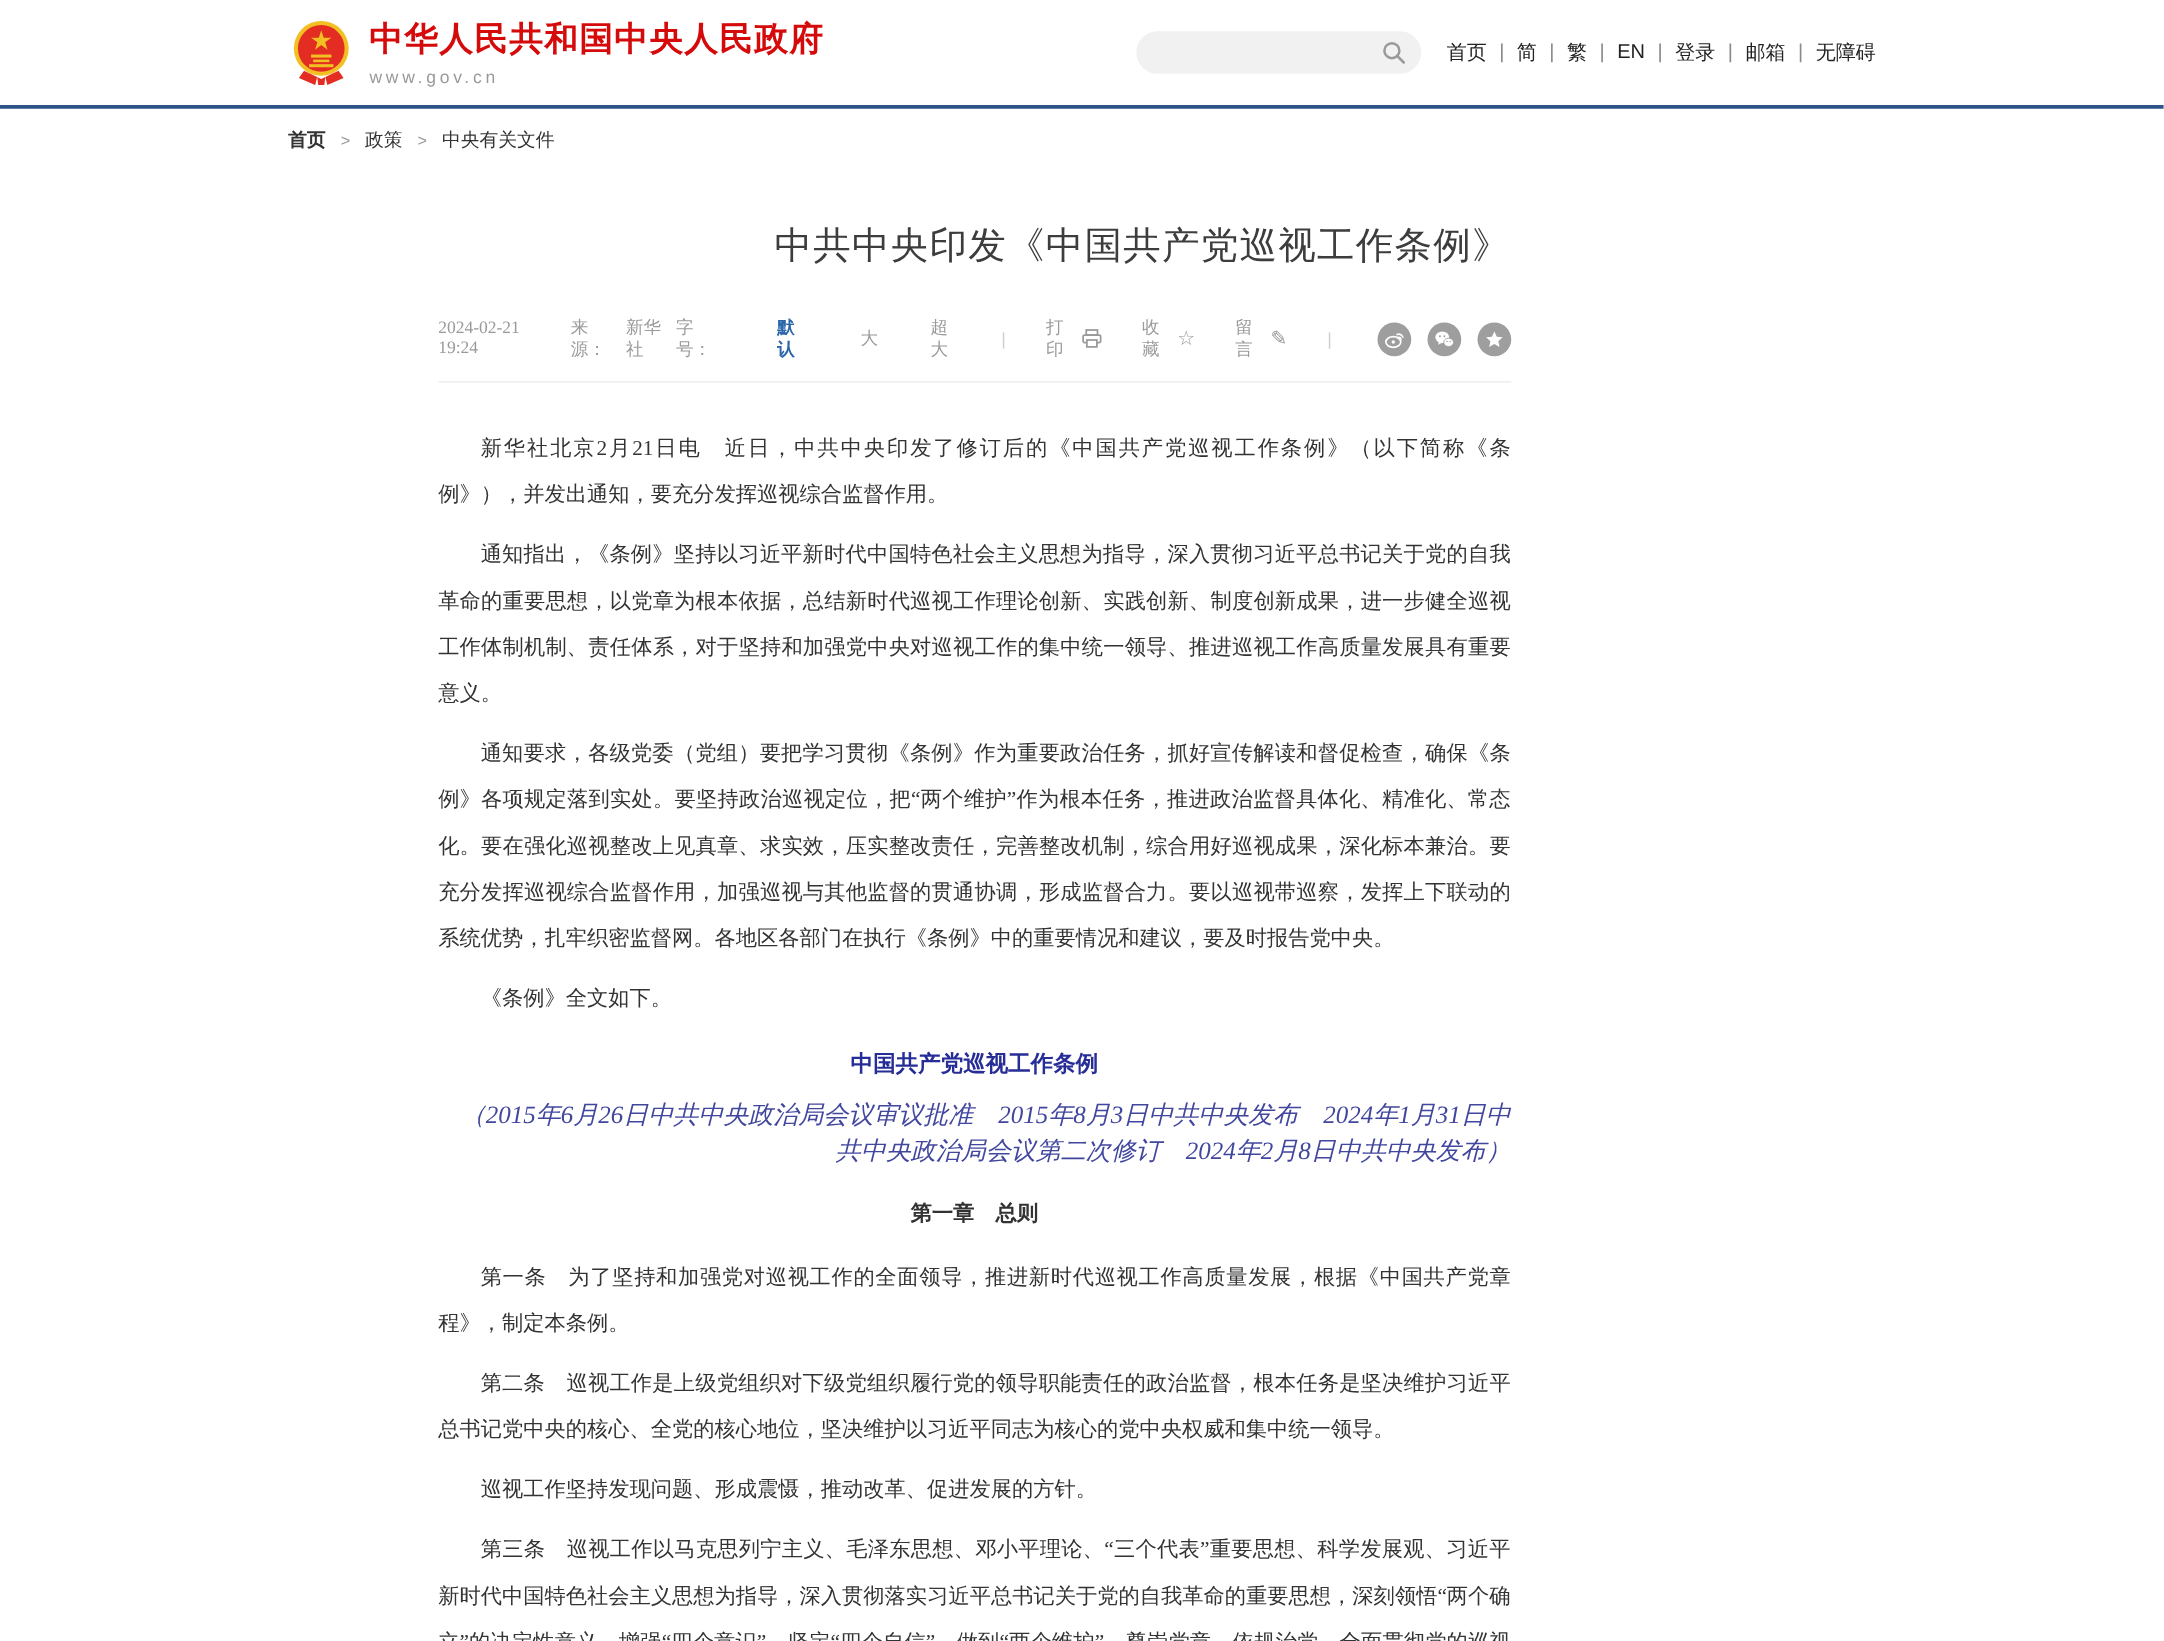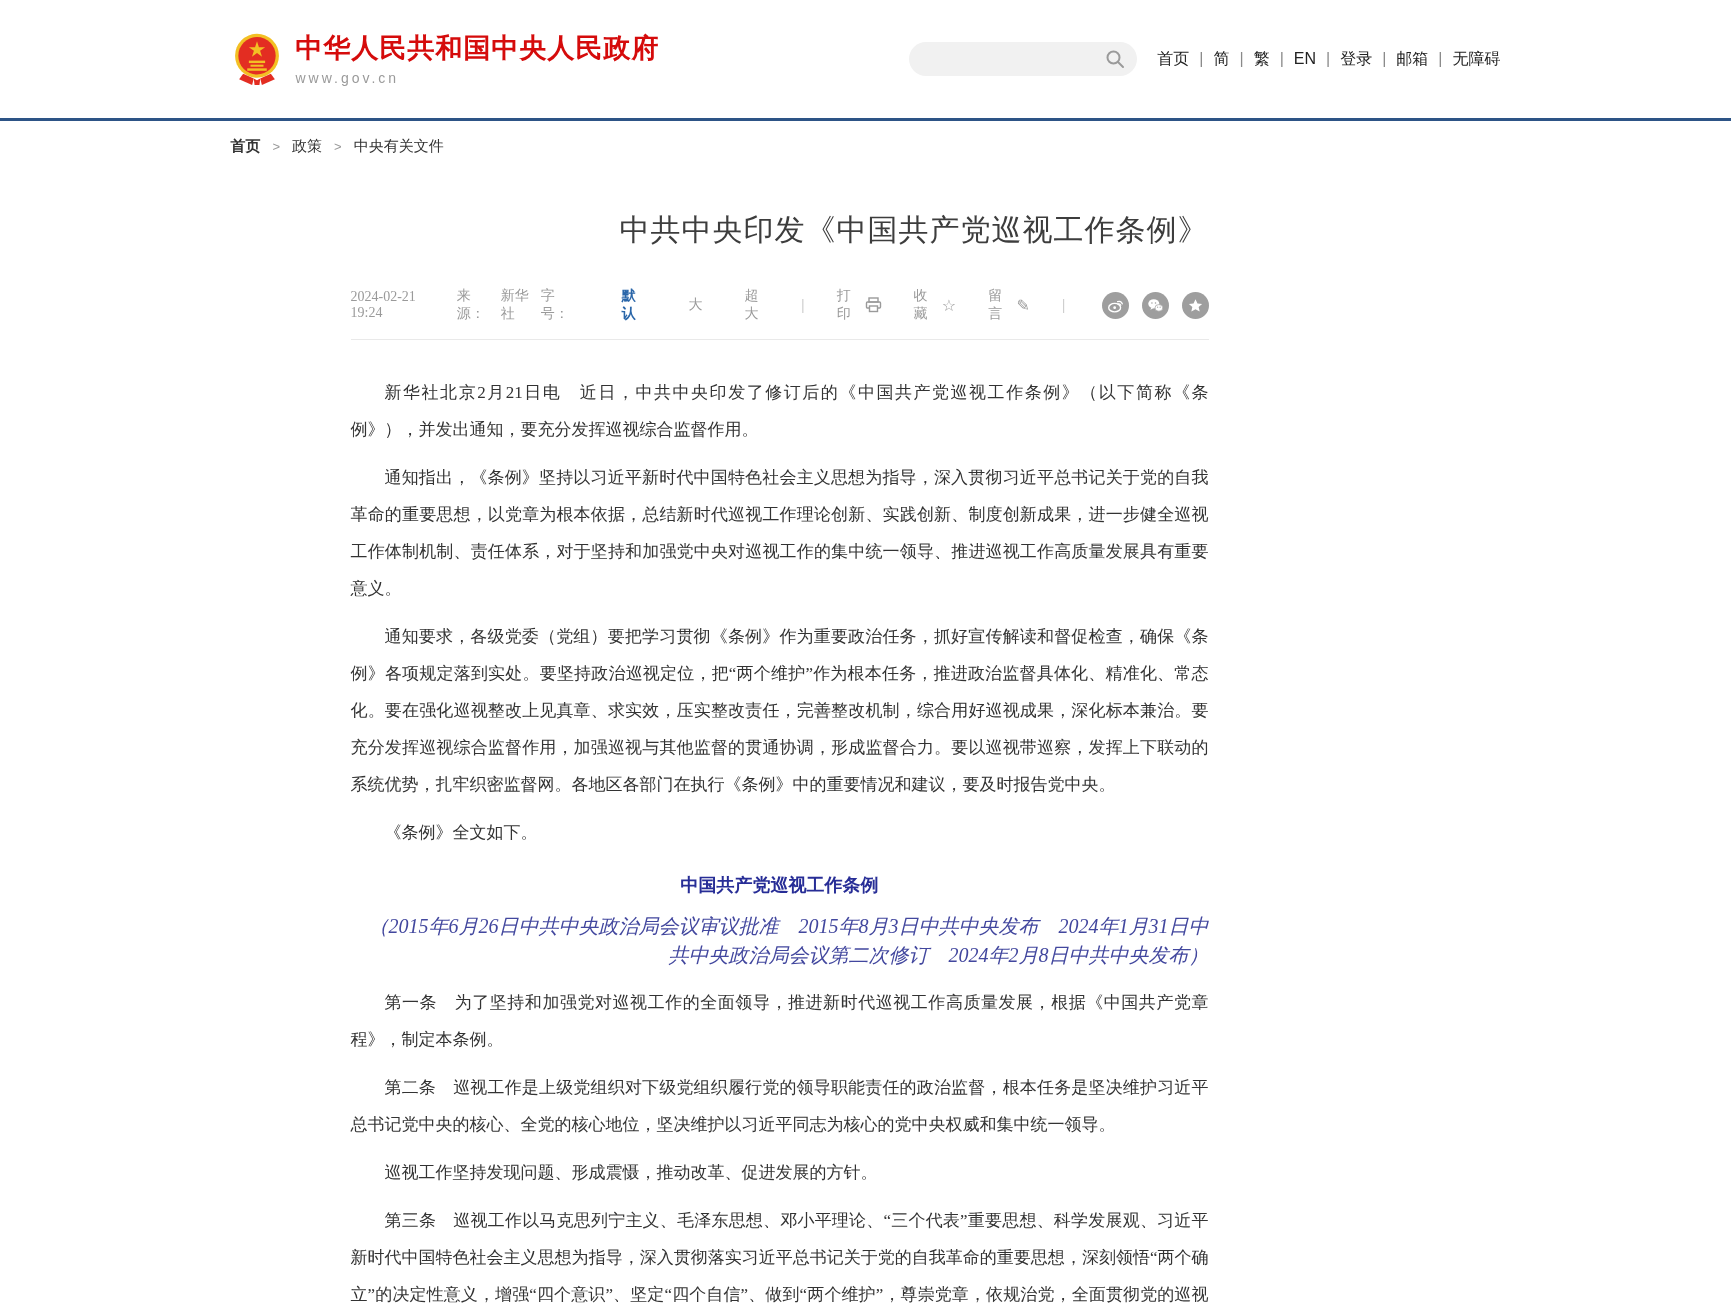--- a/index.html
+++ b/index.html
@@ -7,21 +7,21 @@
   body {
     width: 1731px; height: 1313px; overflow: hidden;
     font-family: "Liberation Sans", sans-serif;
     color:#333;
   }
   a { text-decoration: none; color: inherit; cursor: pointer; }
 
   
   .site-header { border-bottom: 3px solid #2d5486; background:#fff; }
   .header-inner {
-    width: 1270px; margin: 0 auto; height: 118px;
+    width: 1270px; margin: 0 auto; height: 84px;
     display: flex; align-items: center; justify-content: space-between; gap: 44px;
   }
   .logo { display: flex; align-items: center; gap: 13px; }
   .logo-title {
     font-size: 27px; font-weight: bold; color: #d50b0b; letter-spacing: 1px;
     line-height: 1.2;
   }
   .logo-url {
     font-size: 14px; color: #9a9a9a; letter-spacing: 3px; margin-top: 5px;
     font-family: "Liberation Sans", sans-serif;
@@ -231,20 +231,21 @@
     </div>
 
     <div class="content">
       <p class="indent">新华社北京2月21日电　近日，中共中央印发了修订后的《中国共产党巡视工作条例》（以下简称《条例》），并发出通知，要充分发挥巡视综合监督作用。</p>
       <p class="indent">通知指出，《条例》坚持以习近平新时代中国特色社会主义思想为指导，深入贯彻习近平总书记关于党的自我革命的重要思想，以党章为根本依据，总结新时代巡视工作理论创新、实践创新、制度创新成果，进一步健全巡视工作体制机制、责任体系，对于坚持和加强党中央对巡视工作的集中统一领导、推进巡视工作高质量发展具有重要意义。</p>
       <p class="indent">通知要求，各级党委（党组）要把学习贯彻《条例》作为重要政治任务，抓好宣传解读和督促检查，确保《条例》各项规定落到实处。要坚持政治巡视定位，把“两个维护”作为根本任务，推进政治监督具体化、精准化、常态化。要在强化巡视整改上见真章、求实效，压实整改责任，完善整改机制，综合用好巡视成果，深化标本兼治。要充分发挥巡视综合监督作用，加强巡视与其他监督的贯通协调，形成监督合力。要以巡视带巡察，发挥上下联动的系统优势，扎牢织密监督网。各地区各部门在执行《条例》中的重要情况和建议，要及时报告党中央。</p>
       <p class="indent">《条例》全文如下。</p>
 
       <p class="doc-title">中国共产党巡视工作条例</p>
       <p class="doc-note">（2015年6月26日中共中央政治局会议审议批准　2015年8月3日中共中央发布　2024年1月31日中共中央政治局会议第二次修订　2024年2月8日中共中央发布）</p>
+      <p class="chapter">第一章　总则</p>
 
       <p class="indent">第一条　为了坚持和加强党对巡视工作的全面领导，推进新时代巡视工作高质量发展，根据《中国共产党章程》，制定本条例。</p>
       <p class="indent">第二条　巡视工作是上级党组织对下级党组织履行党的领导职能责任的政治监督，根本任务是坚决维护习近平总书记党中央的核心、全党的核心地位，坚决维护以习近平同志为核心的党中央权威和集中统一领导。</p>
       <p class="indent">巡视工作坚持发现问题、形成震慑，推动改革、促进发展的方针。</p>
       <p class="indent">第三条　巡视工作以马克思列宁主义、毛泽东思想、邓小平理论、“三个代表”重要思想、科学发展观、习近平新时代中国特色社会主义思想为指导，深入贯彻落实习近平总书记关于党的自我革命的重要思想，深刻领悟“两个确立”的决定性意义，增强“四个意识”、坚定“四个自信”、做到“两个维护”，尊崇党章，依规治党，全面贯彻党的巡视工作方针，推进政治监督具体化、精准化、常态化，发挥政治巡视利剑作用，加强巡视整改和成果运用，促进完善党和国家监督体系、健全全面从严治党体系，为深入推进党的自我革命、解决大党独有难题提供有力保障，确保党始终成为中国特色社会主义事业的坚强领导核心。</p>
 
     </div>
 
   </div>
 </div>

